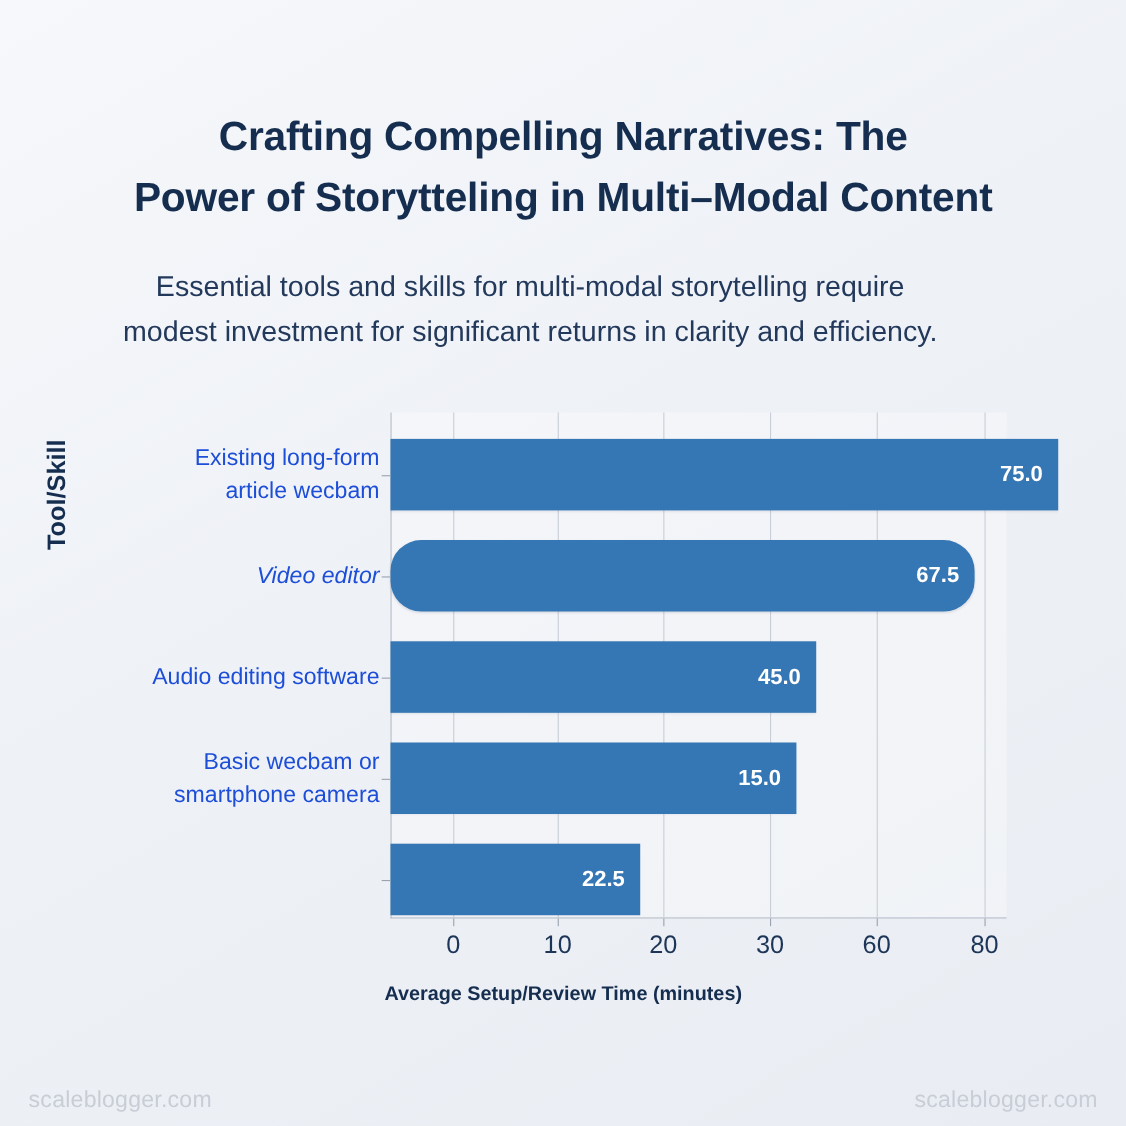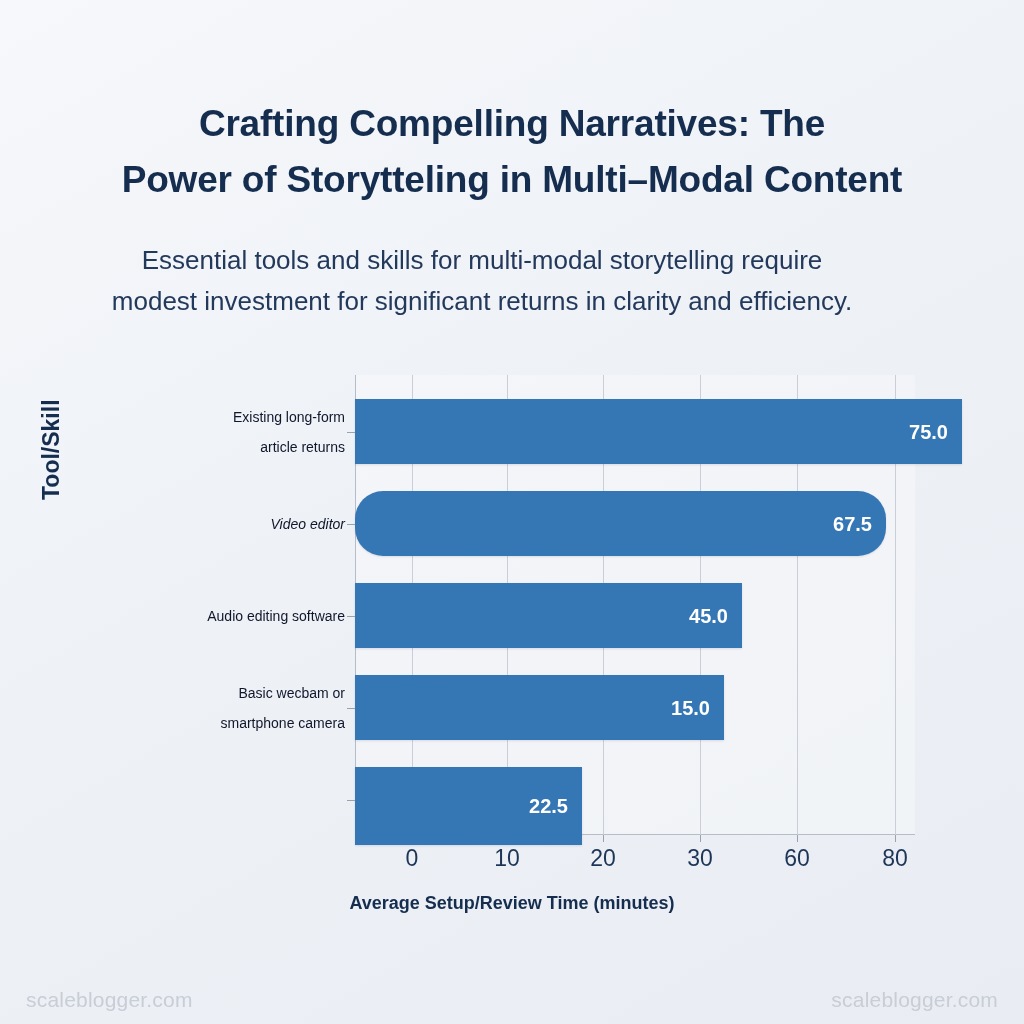--- a/index.html
+++ b/index.html
@@ -123,23 +123,23 @@
     font-size: 20px;
     font-weight: bold;
     white-space: nowrap;
   }
 
   .cat-label {
     position: absolute;
     right: 1024px;
     width: 260px;
     text-align: right;
-    font-size: 14px;
+    font-size: 21px;
     line-height: 30px;
-    color: #0f172a;
+    color: #1d4ed8;
   }
 
   .y-axis-title {
     position: absolute;
     left: 38px;
     top: 500px;
     font-size: 23px;
     font-weight: bold;
     color: #152d4e;
     transform: rotate(-90deg);
@@ -217,32 +217,32 @@
       </div>
       <div class="ytick-mark" style="top: 148.5px;"></div>
       <div class="bar" style="top: 208px; height: 65px; width: 387px; background: rgb(53, 118, 180);">
         <span class="bar-value">45.0</span>
       </div>
       <div class="ytick-mark" style="top: 240.5px;"></div>
       <div class="bar" style="top: 300px; height: 65px; width: 369px; background: rgb(53, 118, 180);">
         <span class="bar-value">15.0</span>
       </div>
       <div class="ytick-mark" style="top: 332.5px;"></div>
-      <div class="bar" style="top: 392px; height: 78px; width: 227px; background: rgb(53, 118, 180);">
+      <div class="bar" style="top: 392px; height: 65px; width: 227px; background: rgb(53, 118, 180);">
         <span class="bar-value">22.5</span>
       </div>
       <div class="ytick-mark" style="top: 424.5px;"></div>
     </div>
 
   <div class="watermark left">scaleblogger.com</div>
   <div class="watermark right">scaleblogger.com</div>
 
 <div class="cat-label" style="top: 401.5px; right: 679px; position: absolute;">
       <span style="display: block;">Existing long-form</span>
-      <span style="display: block;">article returns</span>
+      <span style="display: block;">article wecbam</span>
     </div>
     <div class="cat-label" style="top: 508.5px; right: 679px; position: absolute;">
       <span style="display: block; font-style: italic;">Video editor</span>
     </div>
     <div class="cat-label" style="top: 600.5px; right: 679px; position: absolute;">
       <span style="display: block;">Audio editing software</span>
     </div>
     <div class="cat-label" style="top: 677.5px; right: 679px; position: absolute;">
       <span style="display: block;">Basic wecbam or</span>
       <span style="display: block;">smartphone camera</span>

